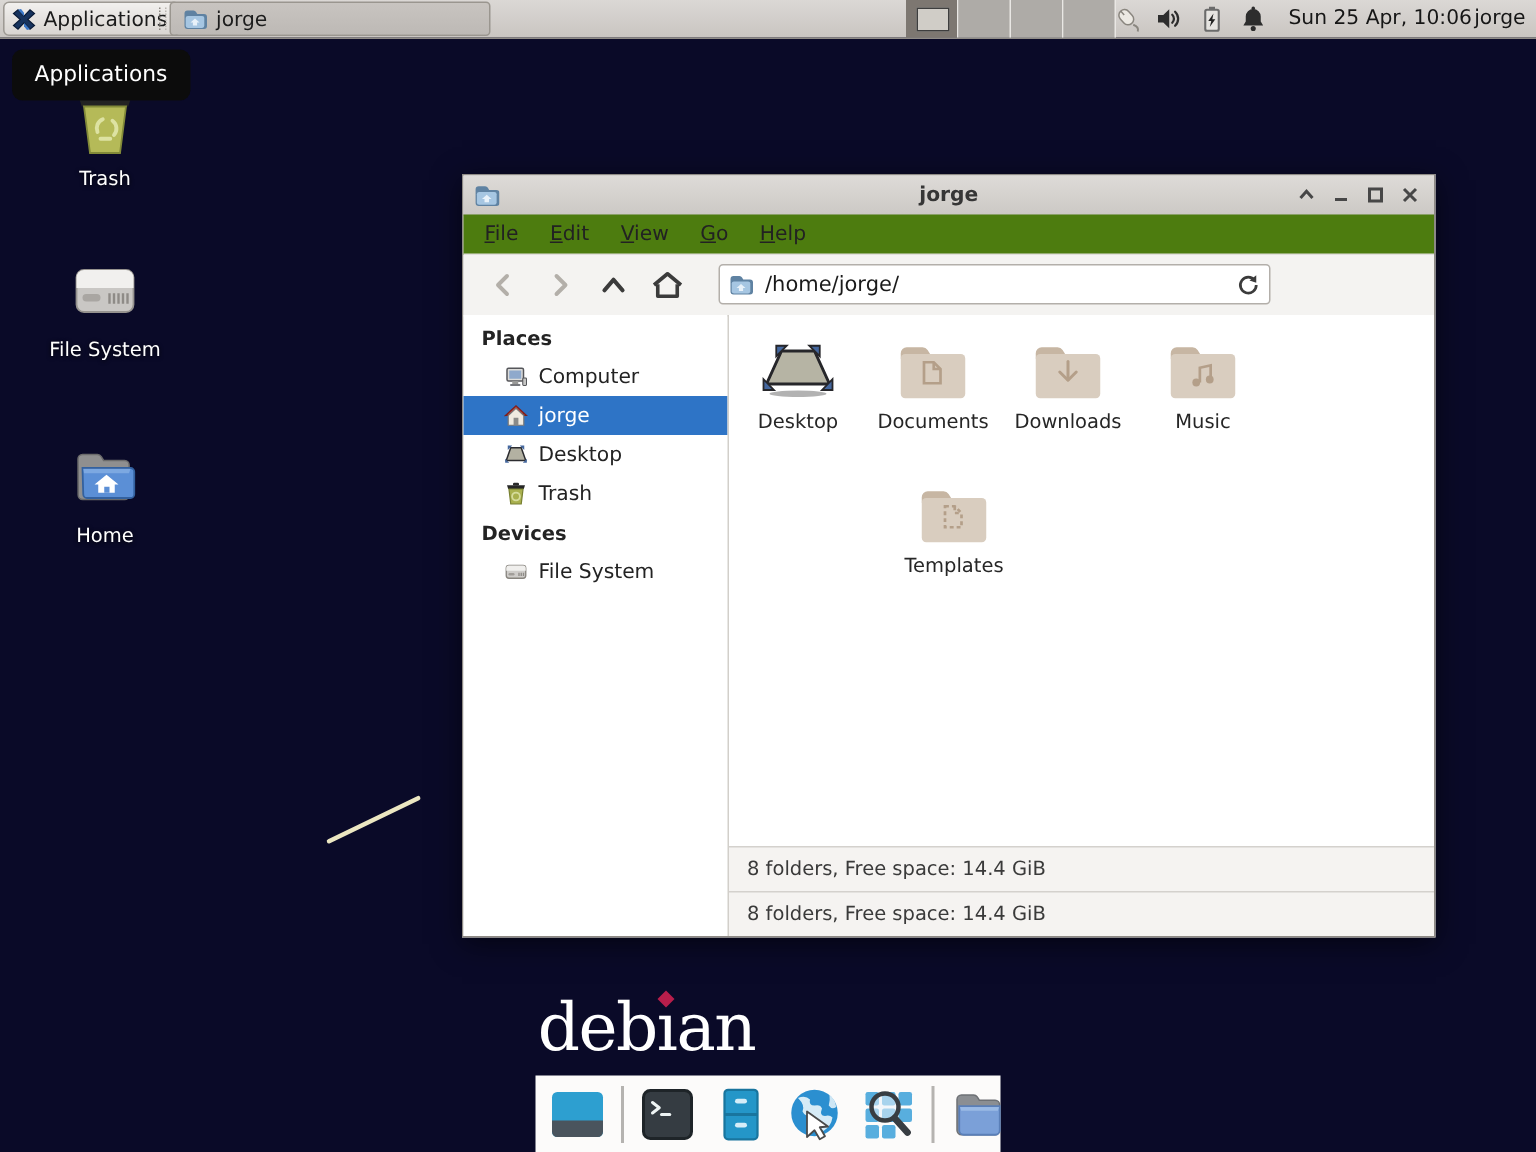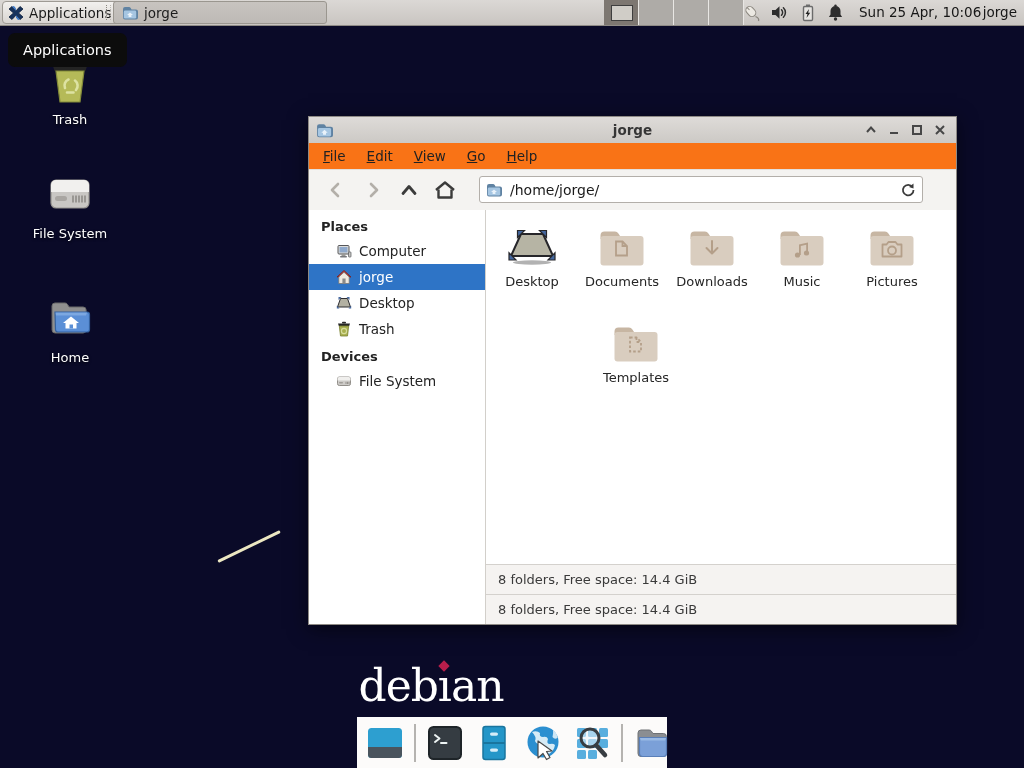--- a/index.html
+++ b/index.html
@@ -33,26 +33,26 @@
   
   #scribble{position:absolute;left:218px;top:560px;width:69px;height:3px;background:#ece7c2;border-radius:2px;transform:rotate(-25.8deg);transform-origin:left center;}
 
   
   #win{position:absolute;left:308px;top:116px;width:649px;height:509px;background:#fff;border:1px solid #8e8a85;box-shadow:0 4px 18px rgba(0,0,0,.55);box-sizing:border-box;z-index:10;}
   #titlebar{position:absolute;left:0;top:0;right:0;height:26px;background:linear-gradient(#dedbd8,#ccc9c5);border-bottom:1px solid #a9a5a0;display:flex;align-items:center;}
   #titlebar .t-icon{margin-left:7px;}
   #titlebar .t-text{position:absolute;left:0;right:0;text-align:center;font-weight:bold;font-size:13.5px;color:#363636;}
   #titlebar .ctrls{position:absolute;right:9px;top:0;height:26px;display:flex;align-items:center;gap:9px;}
   .wbtn{width:14px;height:14px;display:flex;align-items:center;justify-content:center;}
-  #menubar{position:absolute;left:0;top:26px;right:0;height:27px;background:#f97316;border-bottom:1px solid #e2dfdc;display:flex;align-items:center;padding-left:14px;box-sizing:border-box;}
+  #menubar{position:absolute;left:0;top:26px;right:0;height:27px;background:#4d7c0f;border-bottom:1px solid #e2dfdc;display:flex;align-items:center;padding-left:14px;box-sizing:border-box;}
   .menu-item{display:inline-block;font-size:13.5px;color:#222;margin-right:21px;}
   .menu-item::first-letter{text-decoration:underline;}
   #toolbar{position:absolute;left:0;top:53px;right:0;height:40px;background:#f4f3f1;border-bottom:1px solid #d7d4d0;}
   .nav-btn{position:absolute;top:7px;width:26px;height:26px;display:flex;align-items:center;justify-content:center;border-radius:3px;}
-  #pathbar{position:absolute;left:170px;top:6px;width:444px;height:27px;background:#fff;border:1px solid #b3afaa;border-radius:3px;display:flex;align-items:center;box-sizing:border-box;padding:12px 6px;}
+  #pathbar{position:absolute;left:170px;top:6px;width:368px;height:27px;background:#fff;border:1px solid #b3afaa;border-radius:3px;display:flex;align-items:center;box-sizing:border-box;padding:12px 6px;}
   #pathbar input{flex:1;border:none;outline:none;font-family:"DejaVu Sans",sans-serif;font-size:14px;color:#1a1a1a;background:transparent;margin-left:6px;}
   #body{position:absolute;left:0;top:93px;right:0;bottom:0;}
   #sidebar{position:absolute;left:0;top:0;width:176px;bottom:0;background:#fff;}
   .side-hd{position:absolute;left:12px;height:22px;line-height:22px;font-size:13px;font-weight:bold;color:#232323;}
   .side-row{position:absolute;left:0;width:176px;height:26px;display:flex;align-items:center;}
   .side-row .s-ic{margin-left:27px;width:16px;height:16px;}
   .side-row .s-lb{margin-left:7px;font-size:13.5px;color:#232323;}
   .side-row.sel{background:#2e74c6;}
   .side-row.sel .s-lb{color:#fff;}
   #vdivider{position:absolute;left:176px;top:0;width:1px;bottom:0;background:#d2cfca;}
@@ -352,31 +352,20 @@
           <rect x="2.5" y="9" width="43" height="29.5" rx="3" fill="#d9cdbf"></rect>
           <g fill="#b49f89">
             <circle cx="19.5" cy="28" r="2.6"></circle>
               <circle cx="28.5" cy="26" r="2.6"></circle>
             <path d="M21,28 v-10.5 l9,-2 v10.5 h-1.8 v-8.3 l-5.4,1.2 v9.1 z"></path>
           </g>
         </svg>
         <div class="c-lb">Music</div>
       </div>
 
-      <div class="cell" style="left:361px;top:9px;">
-        <svg class="c-ic" viewBox="0 0 48 40">
-          <path d="M2.5,12 v-3.5 a4,4 0 0 1 4,-4 h10.5 a4,4 0 0 1 3.4,1.9 l2.3,3.6 z" fill="#c7b6a3"></path>
-          <rect x="2.5" y="9" width="43" height="29.5" rx="3" fill="#d9cdbf"></rect>
-          <g fill="none" stroke="#b49f89" stroke-width="1.8">
-            <path d="M14.5,17.5 h4 l2,-2.5 h7 l2,2.5 h4 v12 h-19 z" stroke-linejoin="round"></path>
-            <circle cx="24" cy="23.5" r="4"></circle>
-          </g>
-        </svg>
-        <div class="c-lb">Pictures</div>
-      </div>
 
 
       <div class="cell" style="left:105px;top:105px;">
         <svg class="c-ic" viewBox="0 0 48 40">
           <path d="M2.5,12 v-3.5 a4,4 0 0 1 4,-4 h10.5 a4,4 0 0 1 3.4,1.9 l2.3,3.6 z" fill="#c7b6a3"></path>
           <rect x="2.5" y="9" width="43" height="29.5" rx="3" fill="#d9cdbf"></rect>
           <g fill="none" stroke="#b49f89" stroke-width="1.8" stroke-dasharray="2.6 2">
             <path d="M18,14.5 h6.5 l4.5,4.5 v9.5 h-11 z"></path>
               <path d="M24.5,14.5 v4.5 h4.5"></path>
           </g>

